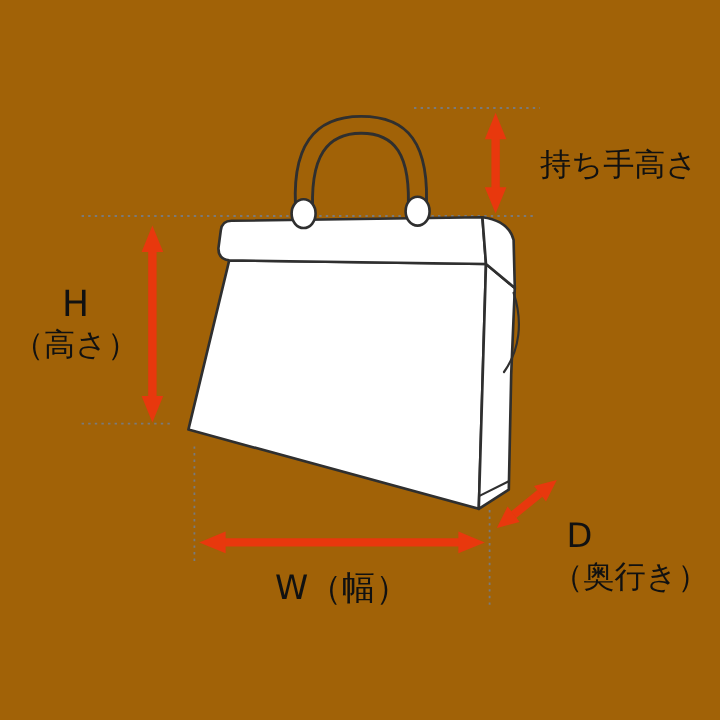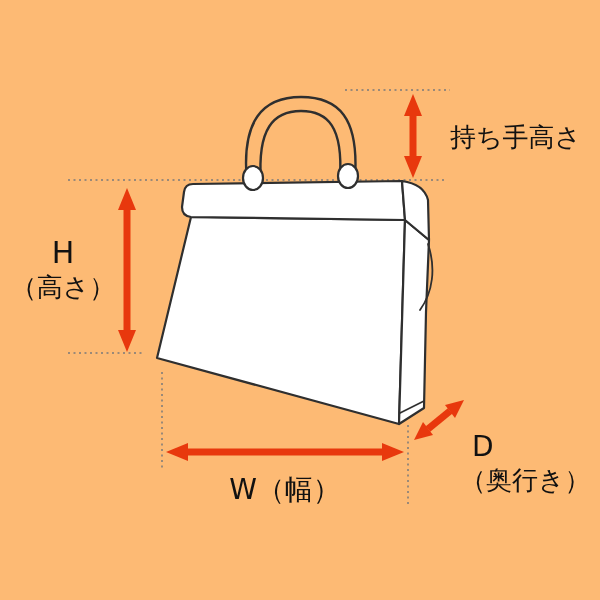--- a/index.html
+++ b/index.html
@@ -7,21 +7,21 @@
     padding: 0;
     background: #ffffff;
     width: 600px;
     height: 600px;
     font-family: "DejaVu Sans", "Liberation Sans", sans-serif;
   }
   .canvas {
     position: relative;
     width: 600px;
     height: 600px;
-    background: #fdba74;
+    background: #a16207;
     overflow: hidden;
   }
   svg { display: block; }
   .outline {
     fill: #ffffff;
     stroke: #2f2f2f;
     stroke-width: 2.2;
     stroke-linejoin: round;
     stroke-linecap: round;
   }

